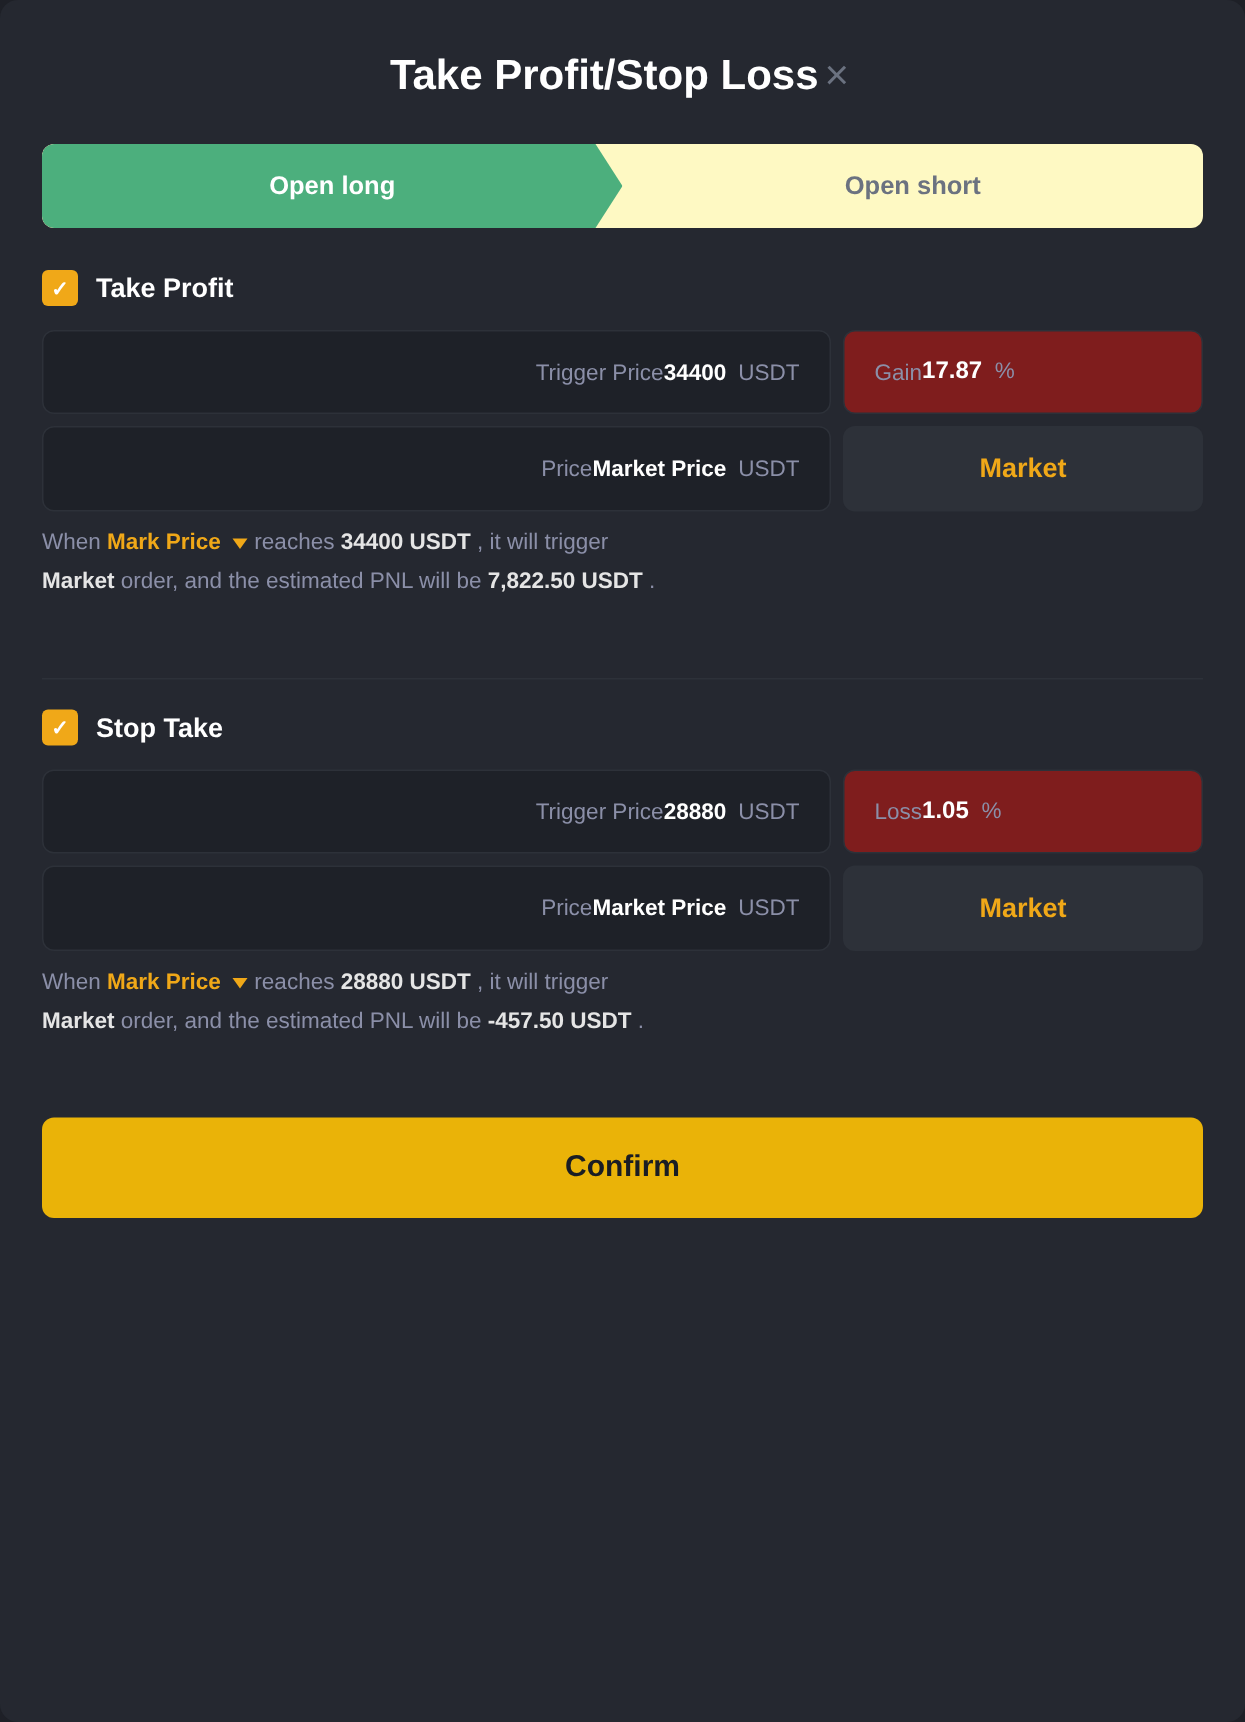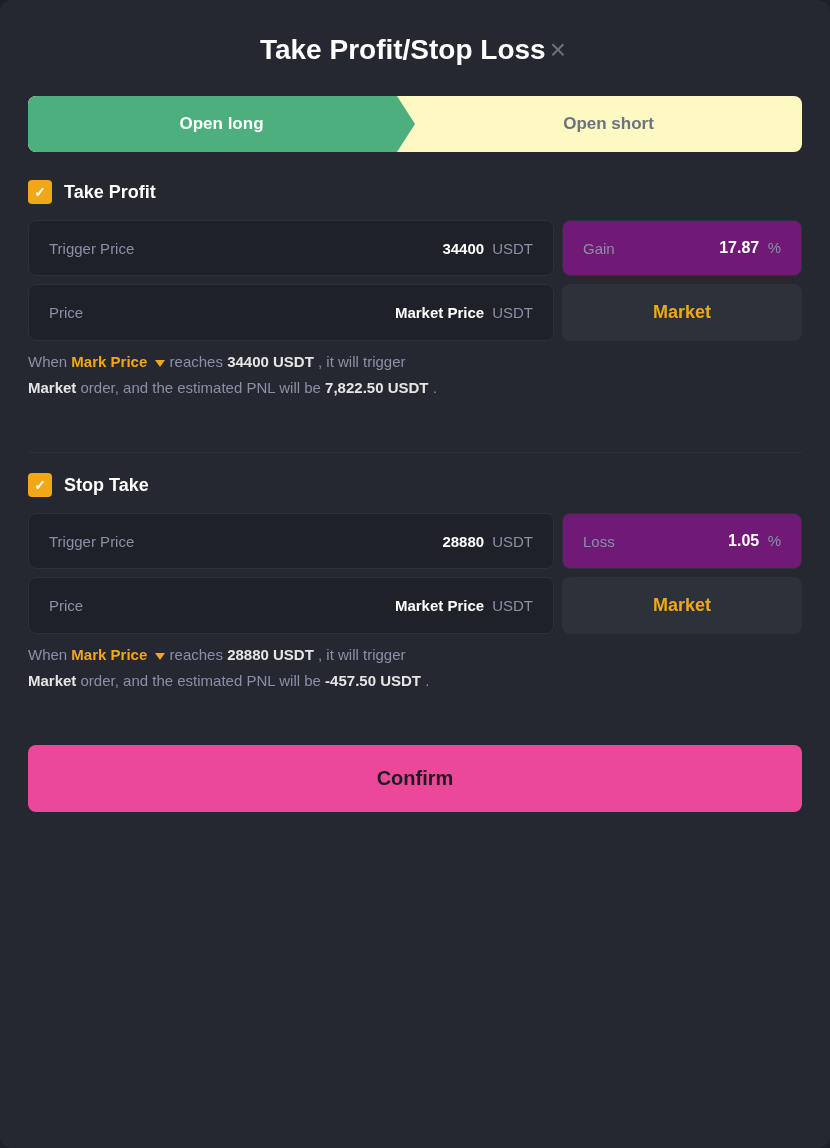--- a/index.html
+++ b/index.html
@@ -124,21 +124,21 @@
       margin-bottom: 8px;
     }
 
     .input-field {
       flex: 1;
       background: #1e2128;
       border-radius: 8px;
       padding: 18px 20px;
       display: flex;
       align-items: center;
-      justify-content: space-between;
+      justify-content: flex-end;
       border: 1px solid #2d3139;
     }
 
     .input-field-label {
       color: #8b8fa8;
       font-size: 15px;
     }
 
     .input-field-value {
       color: #ffffff;
@@ -152,26 +152,25 @@
       margin-left: 8px;
     }
 
     .input-field-right {
       display: flex;
       align-items: center;
     }
 
     .gain-field {
       flex: 0 0 240px;
-      background: #701a75;
+      background: #7f1d1d;
       border-radius: 8px;
       padding: 18px 20px;
       display: flex;
       align-items: center;
-      justify-content: space-between;
       border: 1px solid #2d3139;
     }
 
     .gain-label {
       color: #8b8fa8;
       font-size: 15px;
     }
 
     .gain-value {
       color: #ffffff;
@@ -224,21 +223,21 @@
 
     .divider {
       height: 1px;
       background: #2d3139;
       margin: 20px 0;
     }
 
     
     .confirm-btn {
       width: 100%;
-      background: #ec4899;
+      background: #eab308;
       border: none;
       border-radius: 8px;
       padding: 22px;
       font-size: 20px;
       font-weight: 700;
       color: #1a1d24;
       cursor: pointer;
       margin-top: auto;
       margin-top: 20px;
     }

